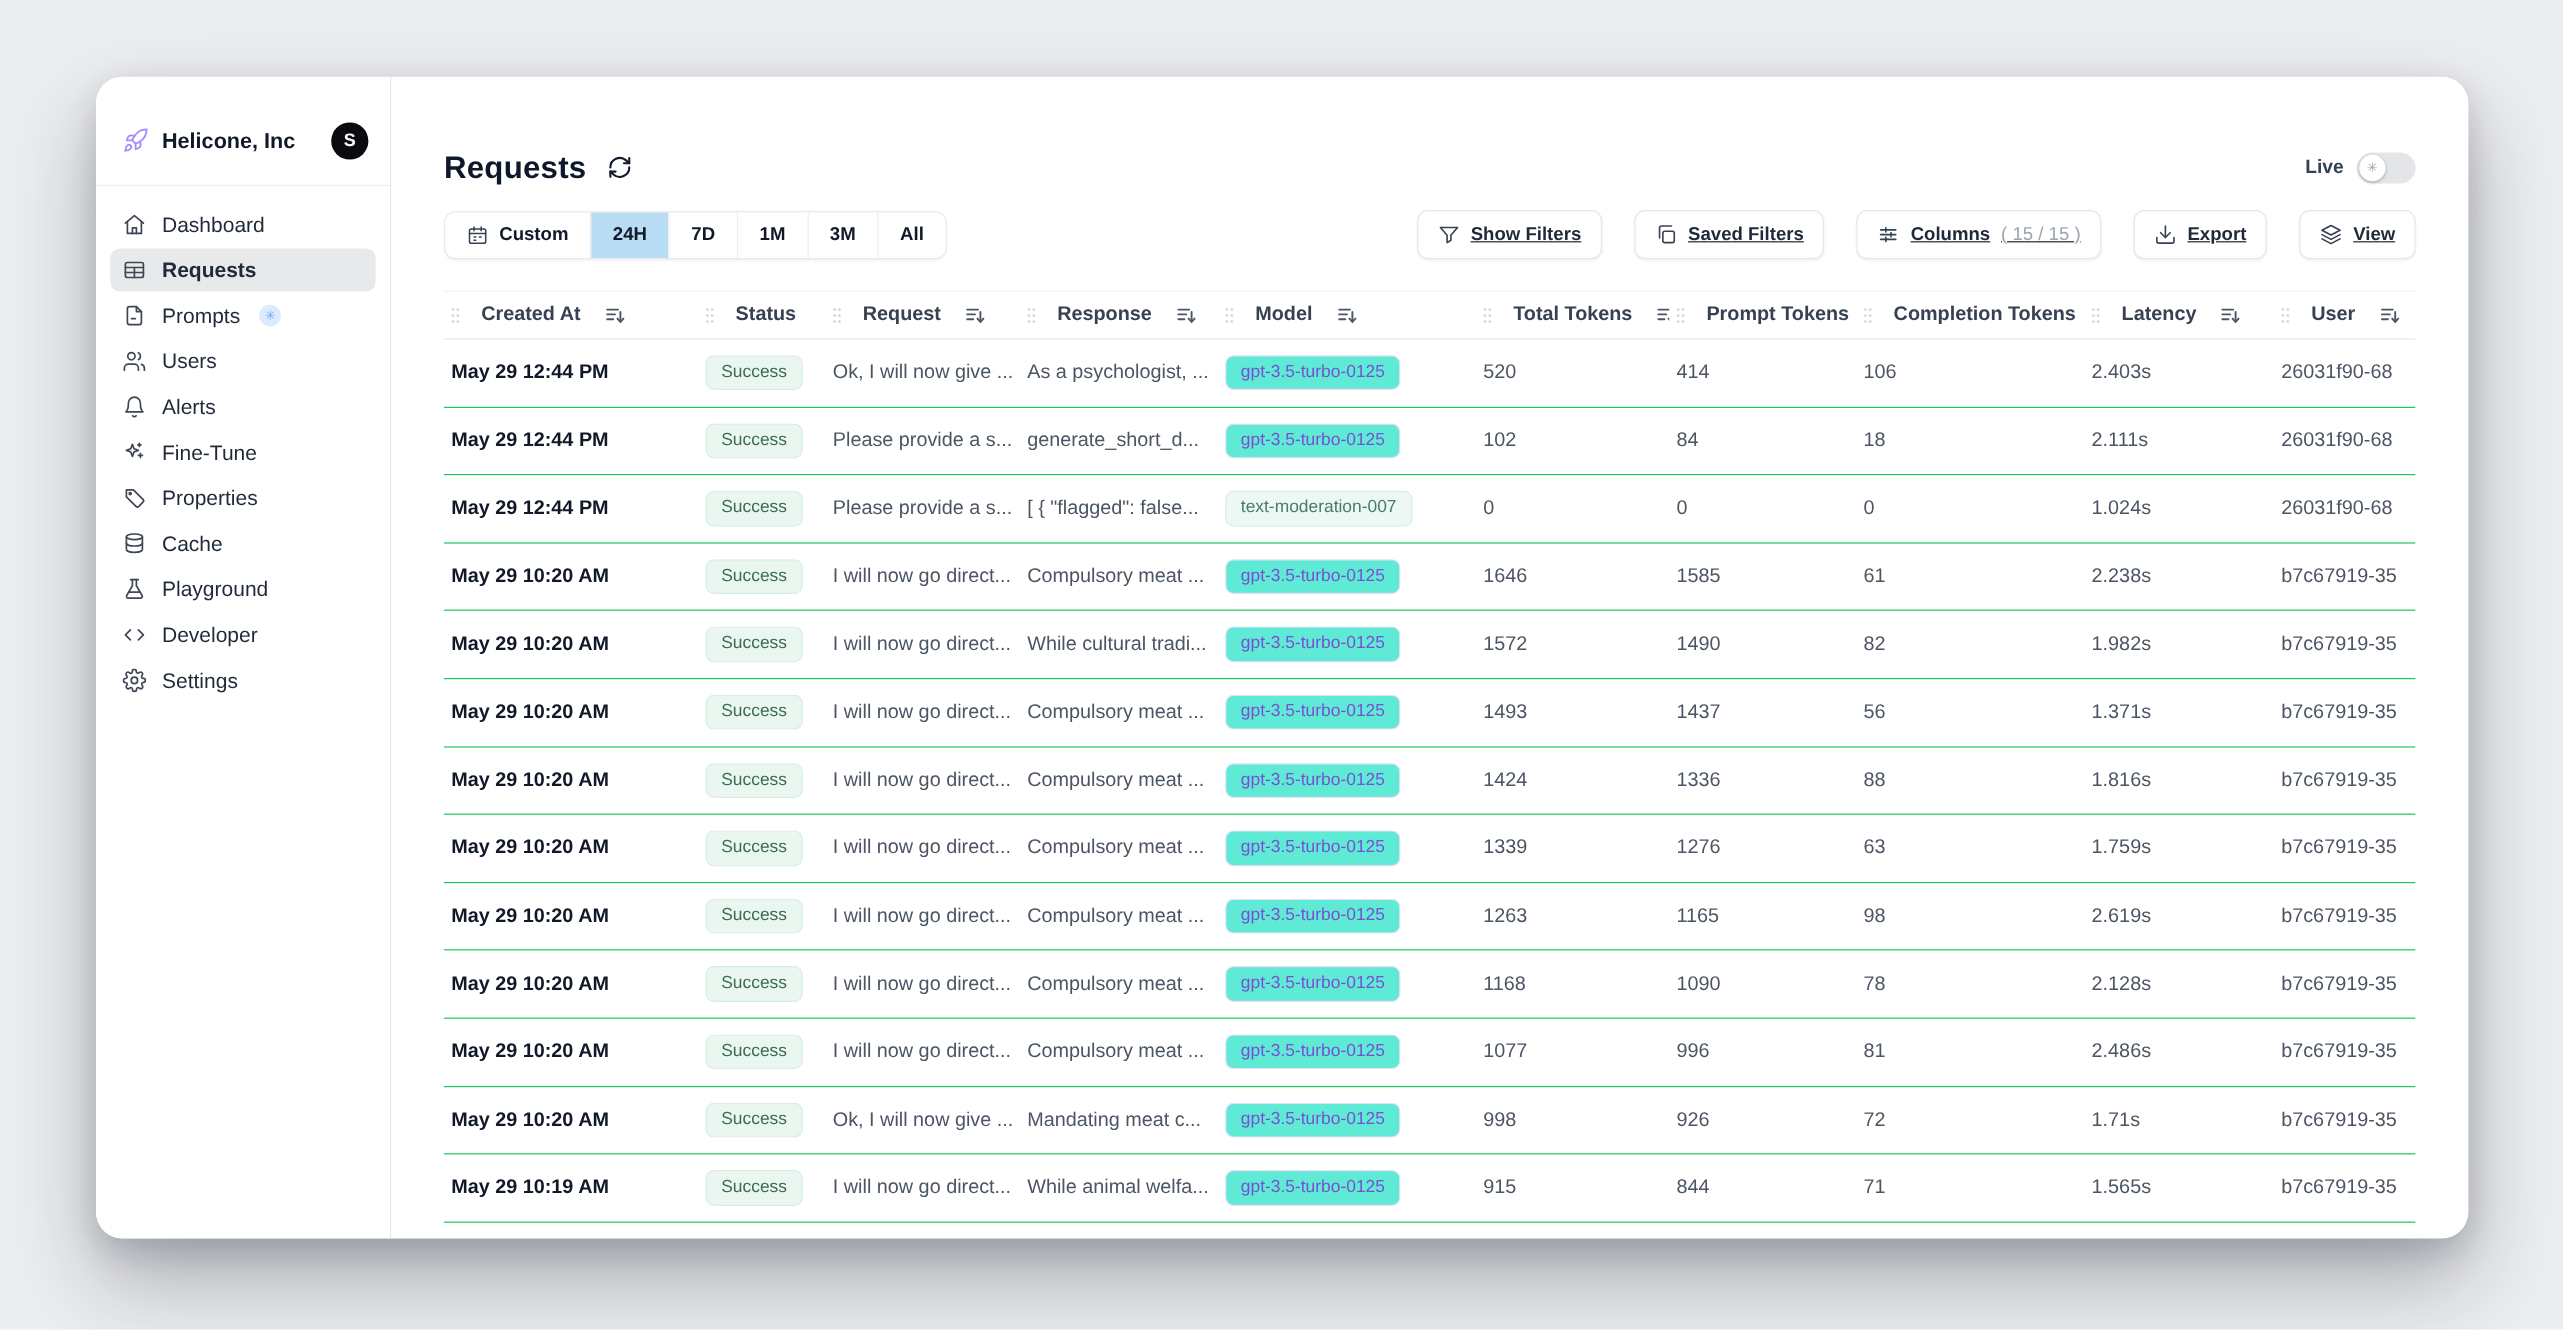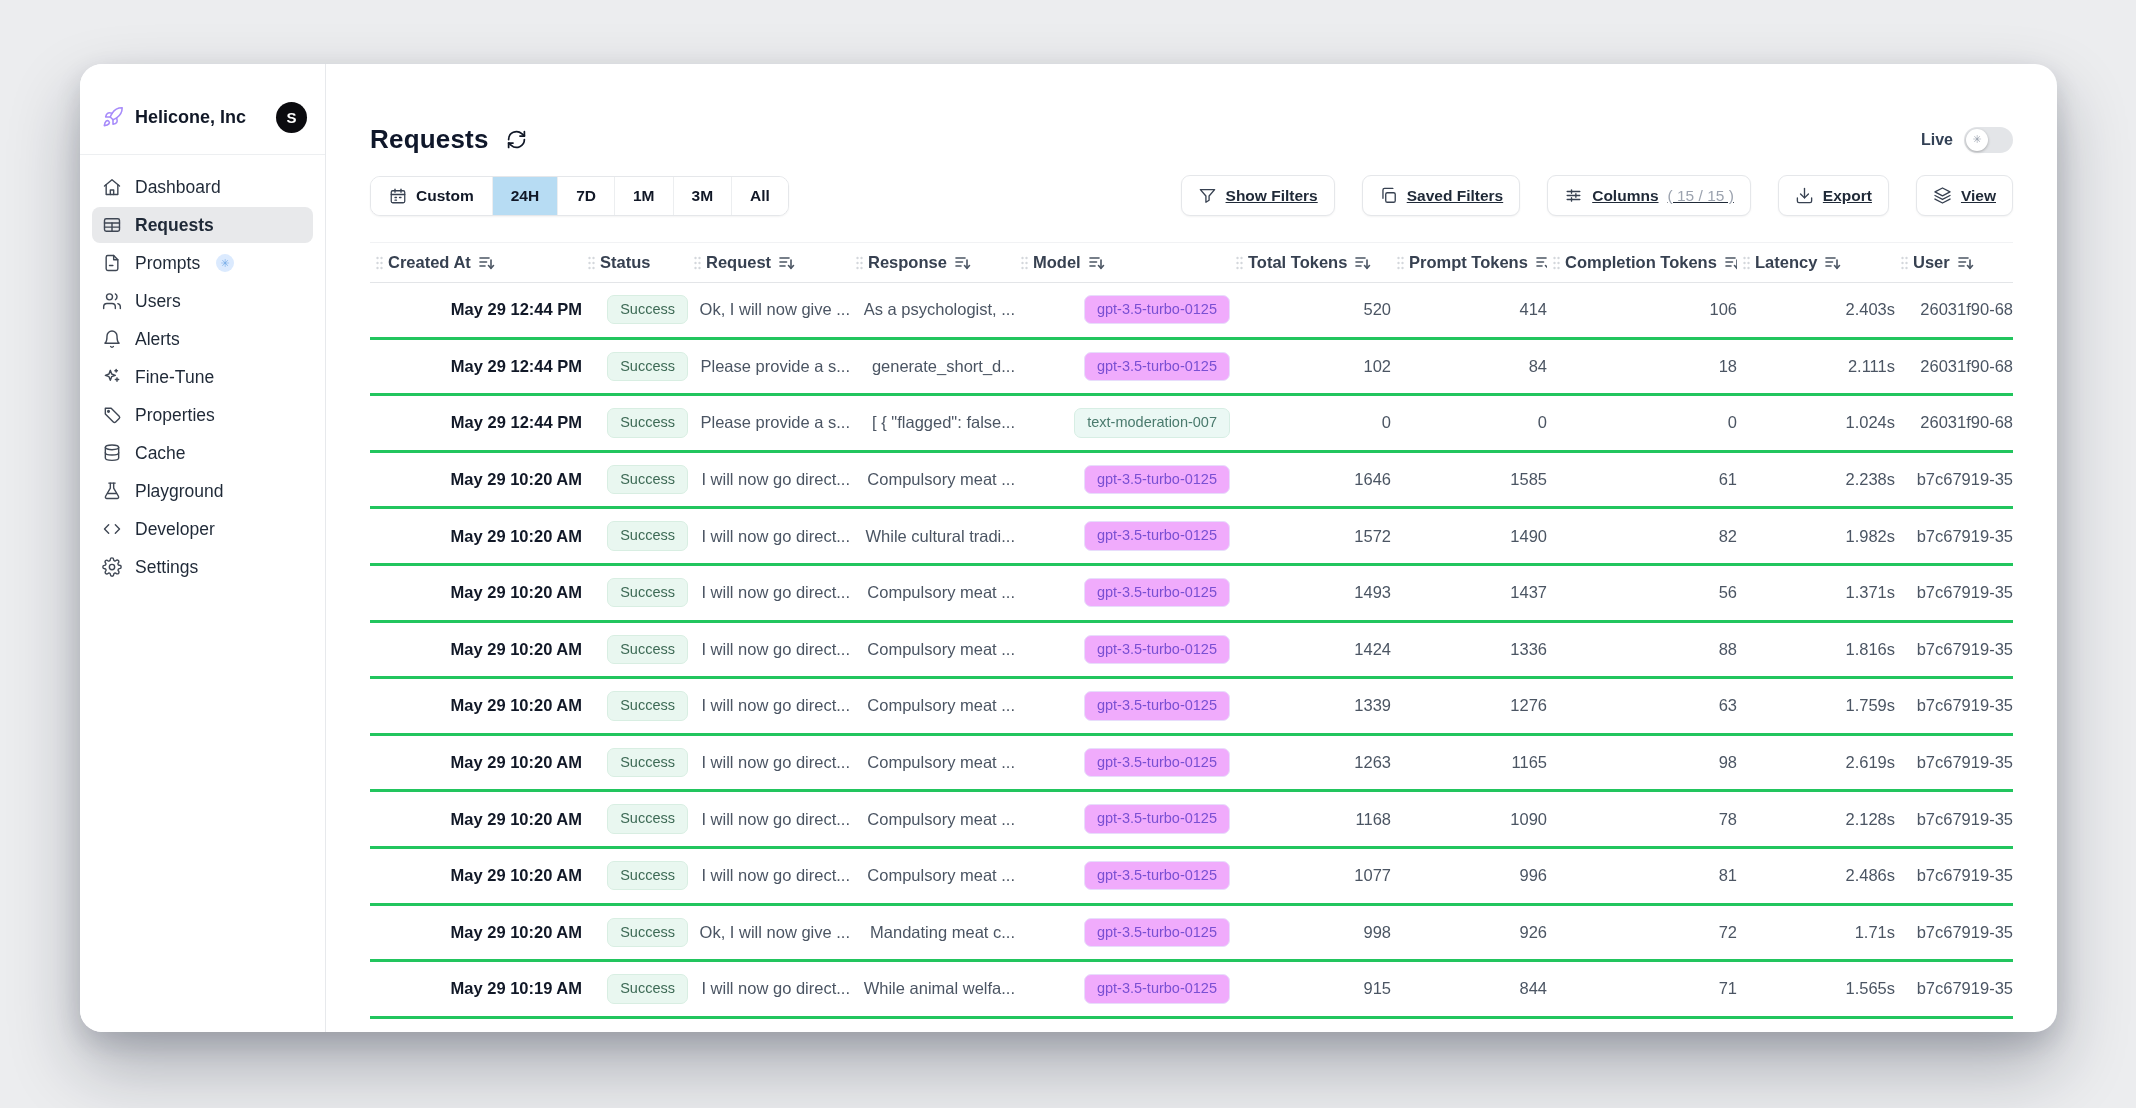--- a/index.html
+++ b/index.html
@@ -66,31 +66,31 @@
     background: #fff; border: 1px solid #e5e7ea; border-radius: 9px;
     font-size: 15.5px; font-weight: 600; color: #1f2937; cursor: pointer;
     box-shadow: 0 1px 2px rgba(0,0,0,.05); white-space: nowrap; font-family: inherit; }
   .action-btn svg { width: 19px; height: 19px; stroke: #374151; flex: none; }
   .action-suffix { color: #9ca3af; font-weight: 500; }
   
   .table-wrap { margin-top: 26px; flex: 1; overflow: hidden; border-top: 1px solid #f1f2f4; }
   .thead, .row { display: grid;
     grid-template-columns: 212px 106px 162px 165px 215px 161px 156px 190px 158px minmax(0,1fr); }
   .thead { height: 40px; align-items: center; border-bottom: 1px solid #e3e5e8; }
-  .th { display: flex; align-items: center; gap: 3px; font-size: 16.5px; font-weight: 700;
+  .th { display: flex; align-items: center; gap: 16px; font-size: 16.5px; font-weight: 700;
     color: #374151; white-space: nowrap; overflow: hidden; padding-left: 4px; cursor: pointer; }
   .th svg.grip { width: 11px; height: 16px; flex: none; }
   .th svg.sort { width: 17px; height: 17px; stroke: #4b5563; flex: none; margin-left: 4px; cursor: pointer; }
-  .row { height: 56.6px; align-items: center; border-bottom: 3px solid #22c55e; cursor: pointer; text-align: right; }
+  .row { height: 56.6px; align-items: center; border-bottom: 1px solid #22c55e; cursor: pointer; }
   .td { padding-left: 6px; font-size: 16.5px; color: #4b5563; white-space: nowrap; overflow: hidden; }
   .td.date { font-weight: 600; color: #111827; }
   .badge { display: inline-block; padding: 5px 12px; border-radius: 7px;
     font-size: 14.5px; font-weight: 500; line-height: 1.2; }
   .badge.status { background: #e9f7f0; color: #3d6a55; border: 1px solid #d8eee2; }
-  .badge.purple { background: #f0abfc; color: #7a4fd3; border: 1px solid #e8ddfb; }
+  .badge.purple { background: #5eead4; color: #7a4fd3; border: 1px solid #e8ddfb; }
   .badge.teal { background: #ebf8f4; color: #4a7a6d; border: 1px solid #d7eee4; }
 </style>
 </head>
 <body>
 
 <div class="card">
 
   <div class="sidebar">
     <div class="org-row">
       <svg viewBox="0 0 24 24" fill="none" stroke-width="1.7" stroke-linecap="round" stroke-linejoin="round">

